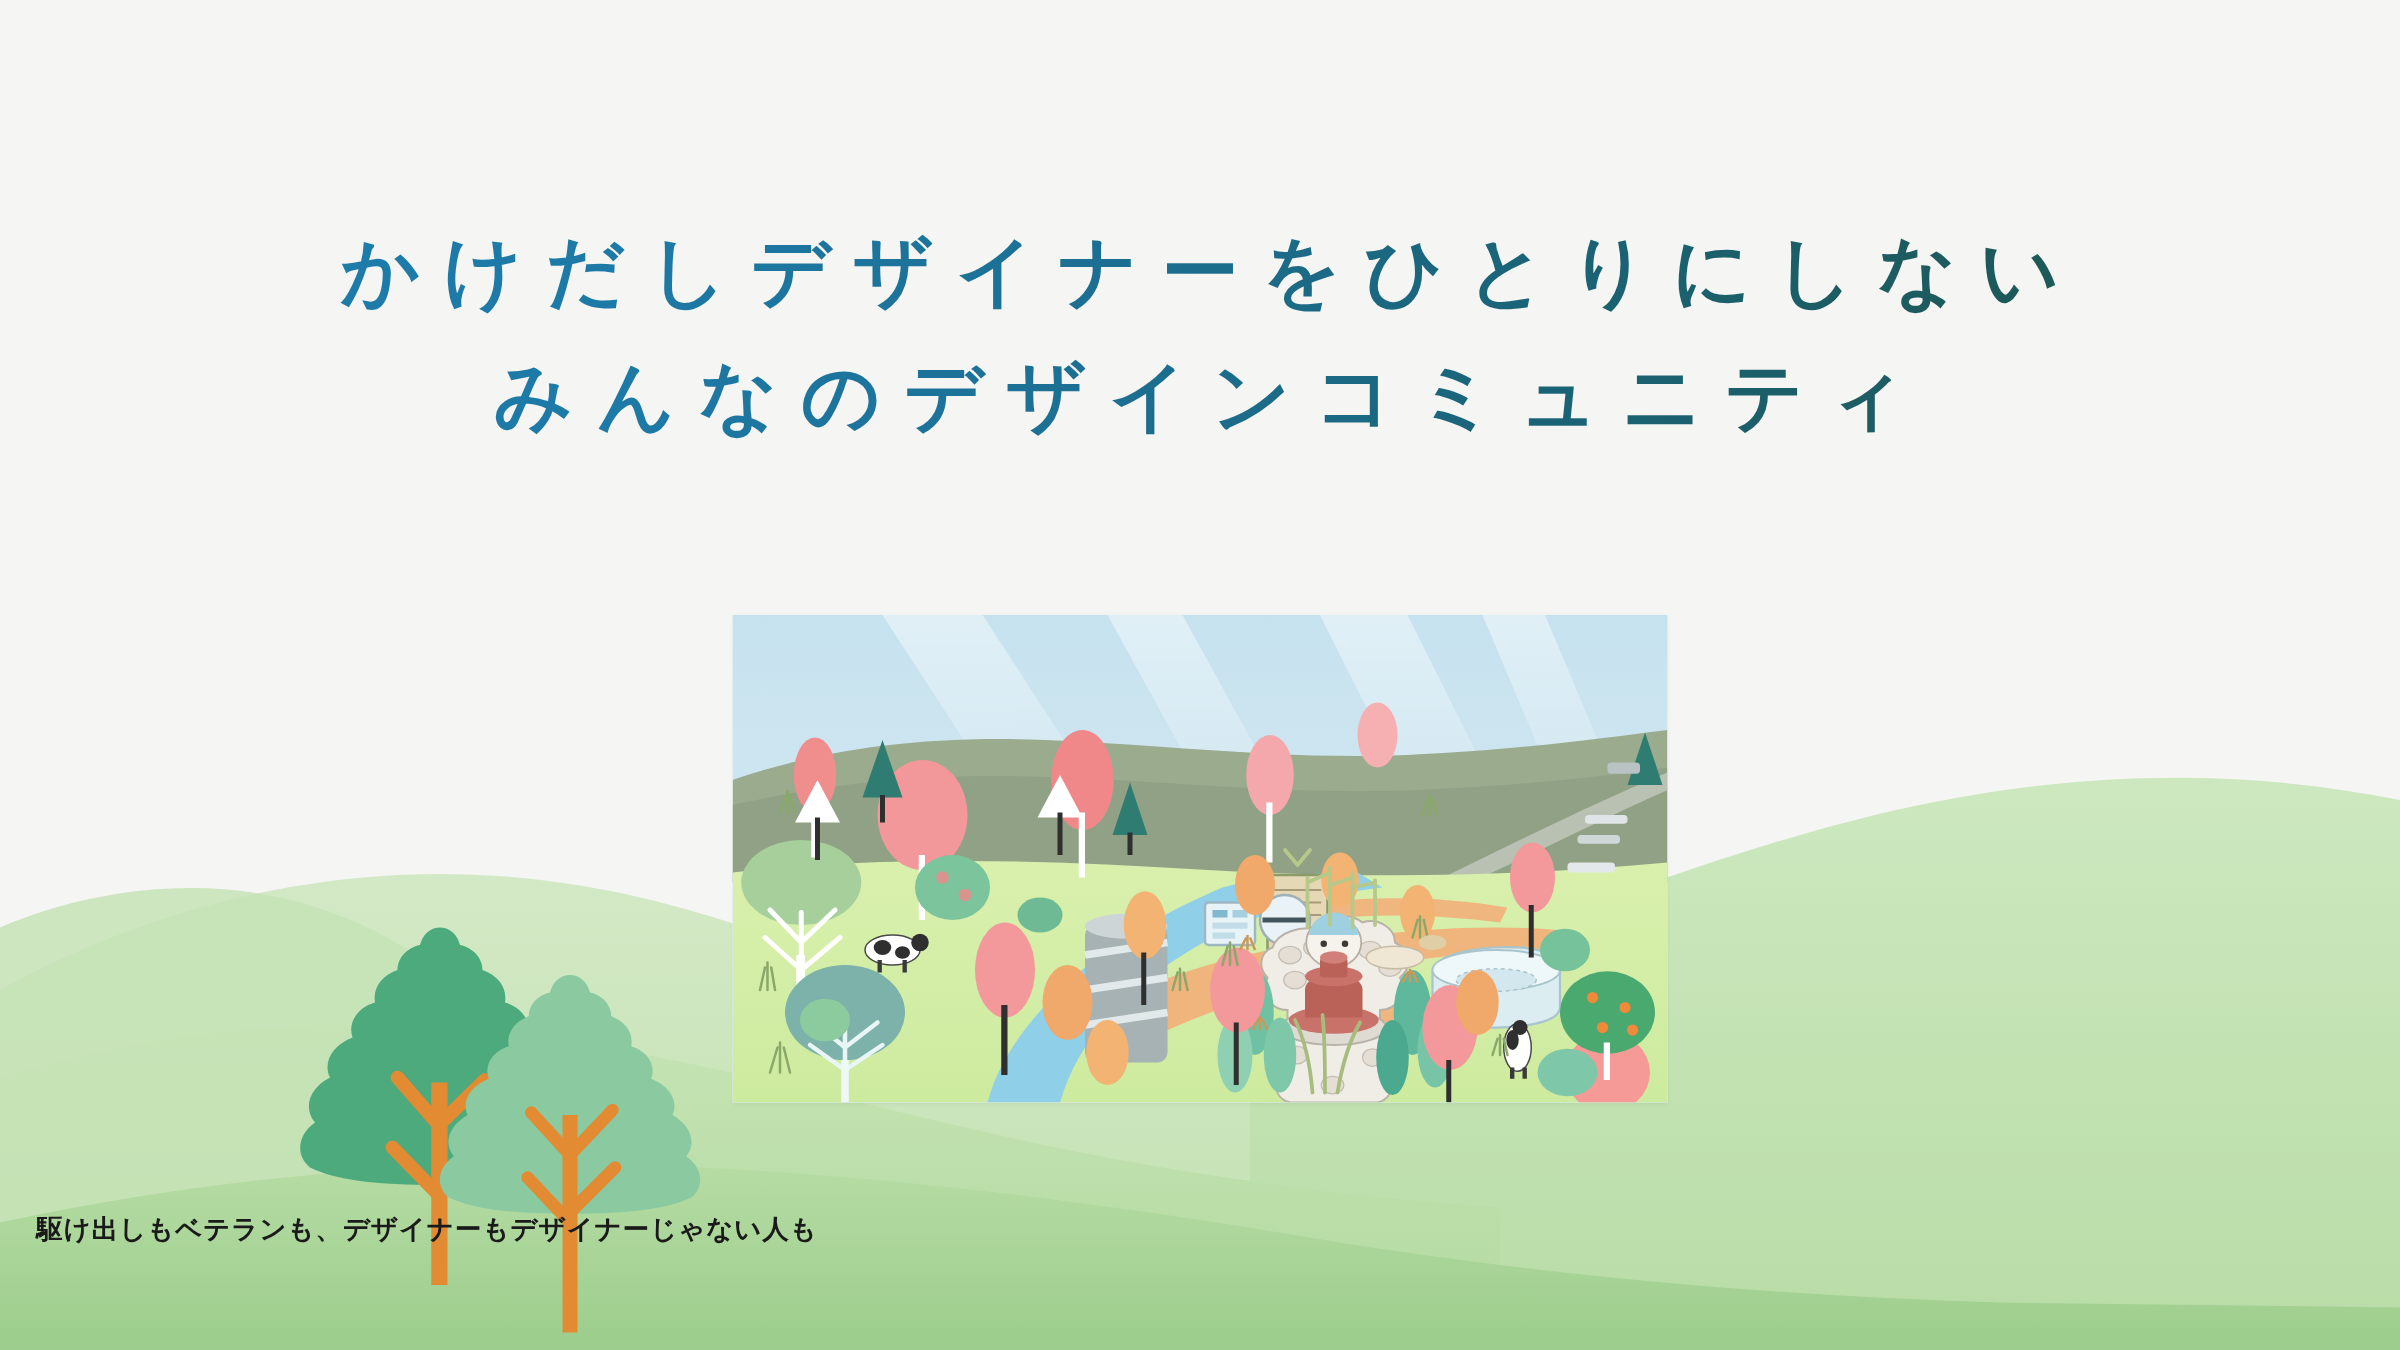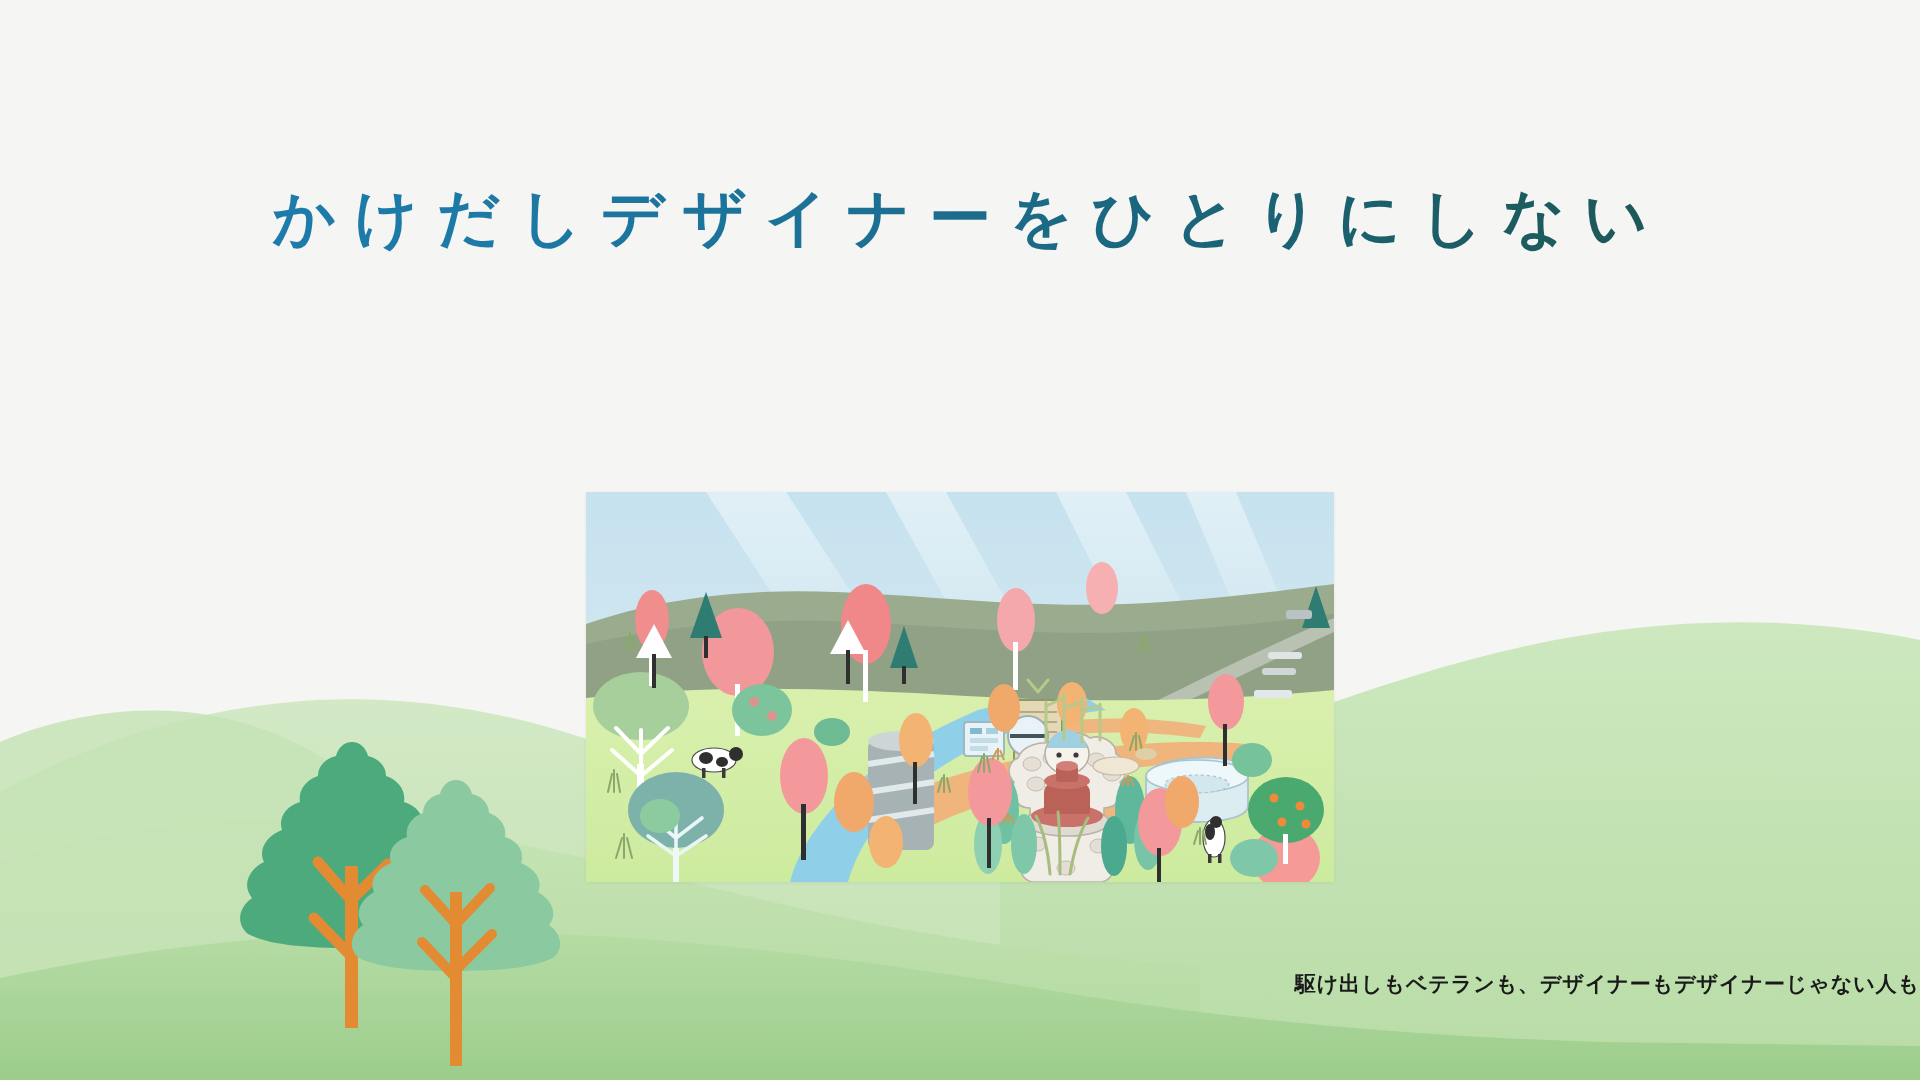--- a/index.html
+++ b/index.html
@@ -57,22 +57,23 @@
     box-shadow:0 1px 4px rgba(0,0,0,.05);
     z-index:4;
   }
   .illustration-card svg { display:block; width:748px; height:390px; }
 
   
   .caption {
     position:absolute;
     left:0; right:0;
     top:963px;
-    text-align:right;
+    text-align:left;
     z-index:6;
+    padding-left:29px;
   }
   .caption-line {
     display:block;
     font-size:21px;
     font-weight:700;
     letter-spacing:0.045em;
     line-height:2.0;
     color:#1a1a1a;
     white-space:nowrap;
   }
@@ -170,20 +171,21 @@
         <path d="M456,924 L425,890" stroke="#e28b33" stroke-width="10" stroke-linecap="round" fill="none"></path>
         <path d="M456,924 L490,888" stroke="#e28b33" stroke-width="10" stroke-linecap="round" fill="none"></path>
         <path d="M456,978 L422,942" stroke="#e28b33" stroke-width="10" stroke-linecap="round" fill="none"></path>
         <path d="M456,970 L492,934" stroke="#e28b33" stroke-width="10" stroke-linecap="round" fill="none"></path>
       </g>
     </svg>
   </div>
 
   <h1 class="hero-title">
     <span class="title-line line1">かけだしデザイナーをひとりにしない</span>
+    <span class="title-line line2">みんなのデザインコミュニティ</span>
   </h1>
 
   <figure class="illustration-card">
     <svg viewBox="0 0 748 390" xmlns="http://www.w3.org/2000/svg" aria-hidden="true">
       <defs>
         <linearGradient id="sky" x1="0" y1="0" x2="0" y2="1">
           <stop offset="0%" stop-color="#c6e2ef"></stop>
           <stop offset="100%" stop-color="#dcecf1"></stop>
         </linearGradient>
         <linearGradient id="sunray" x1="0" y1="0" x2="0" y2="1">

